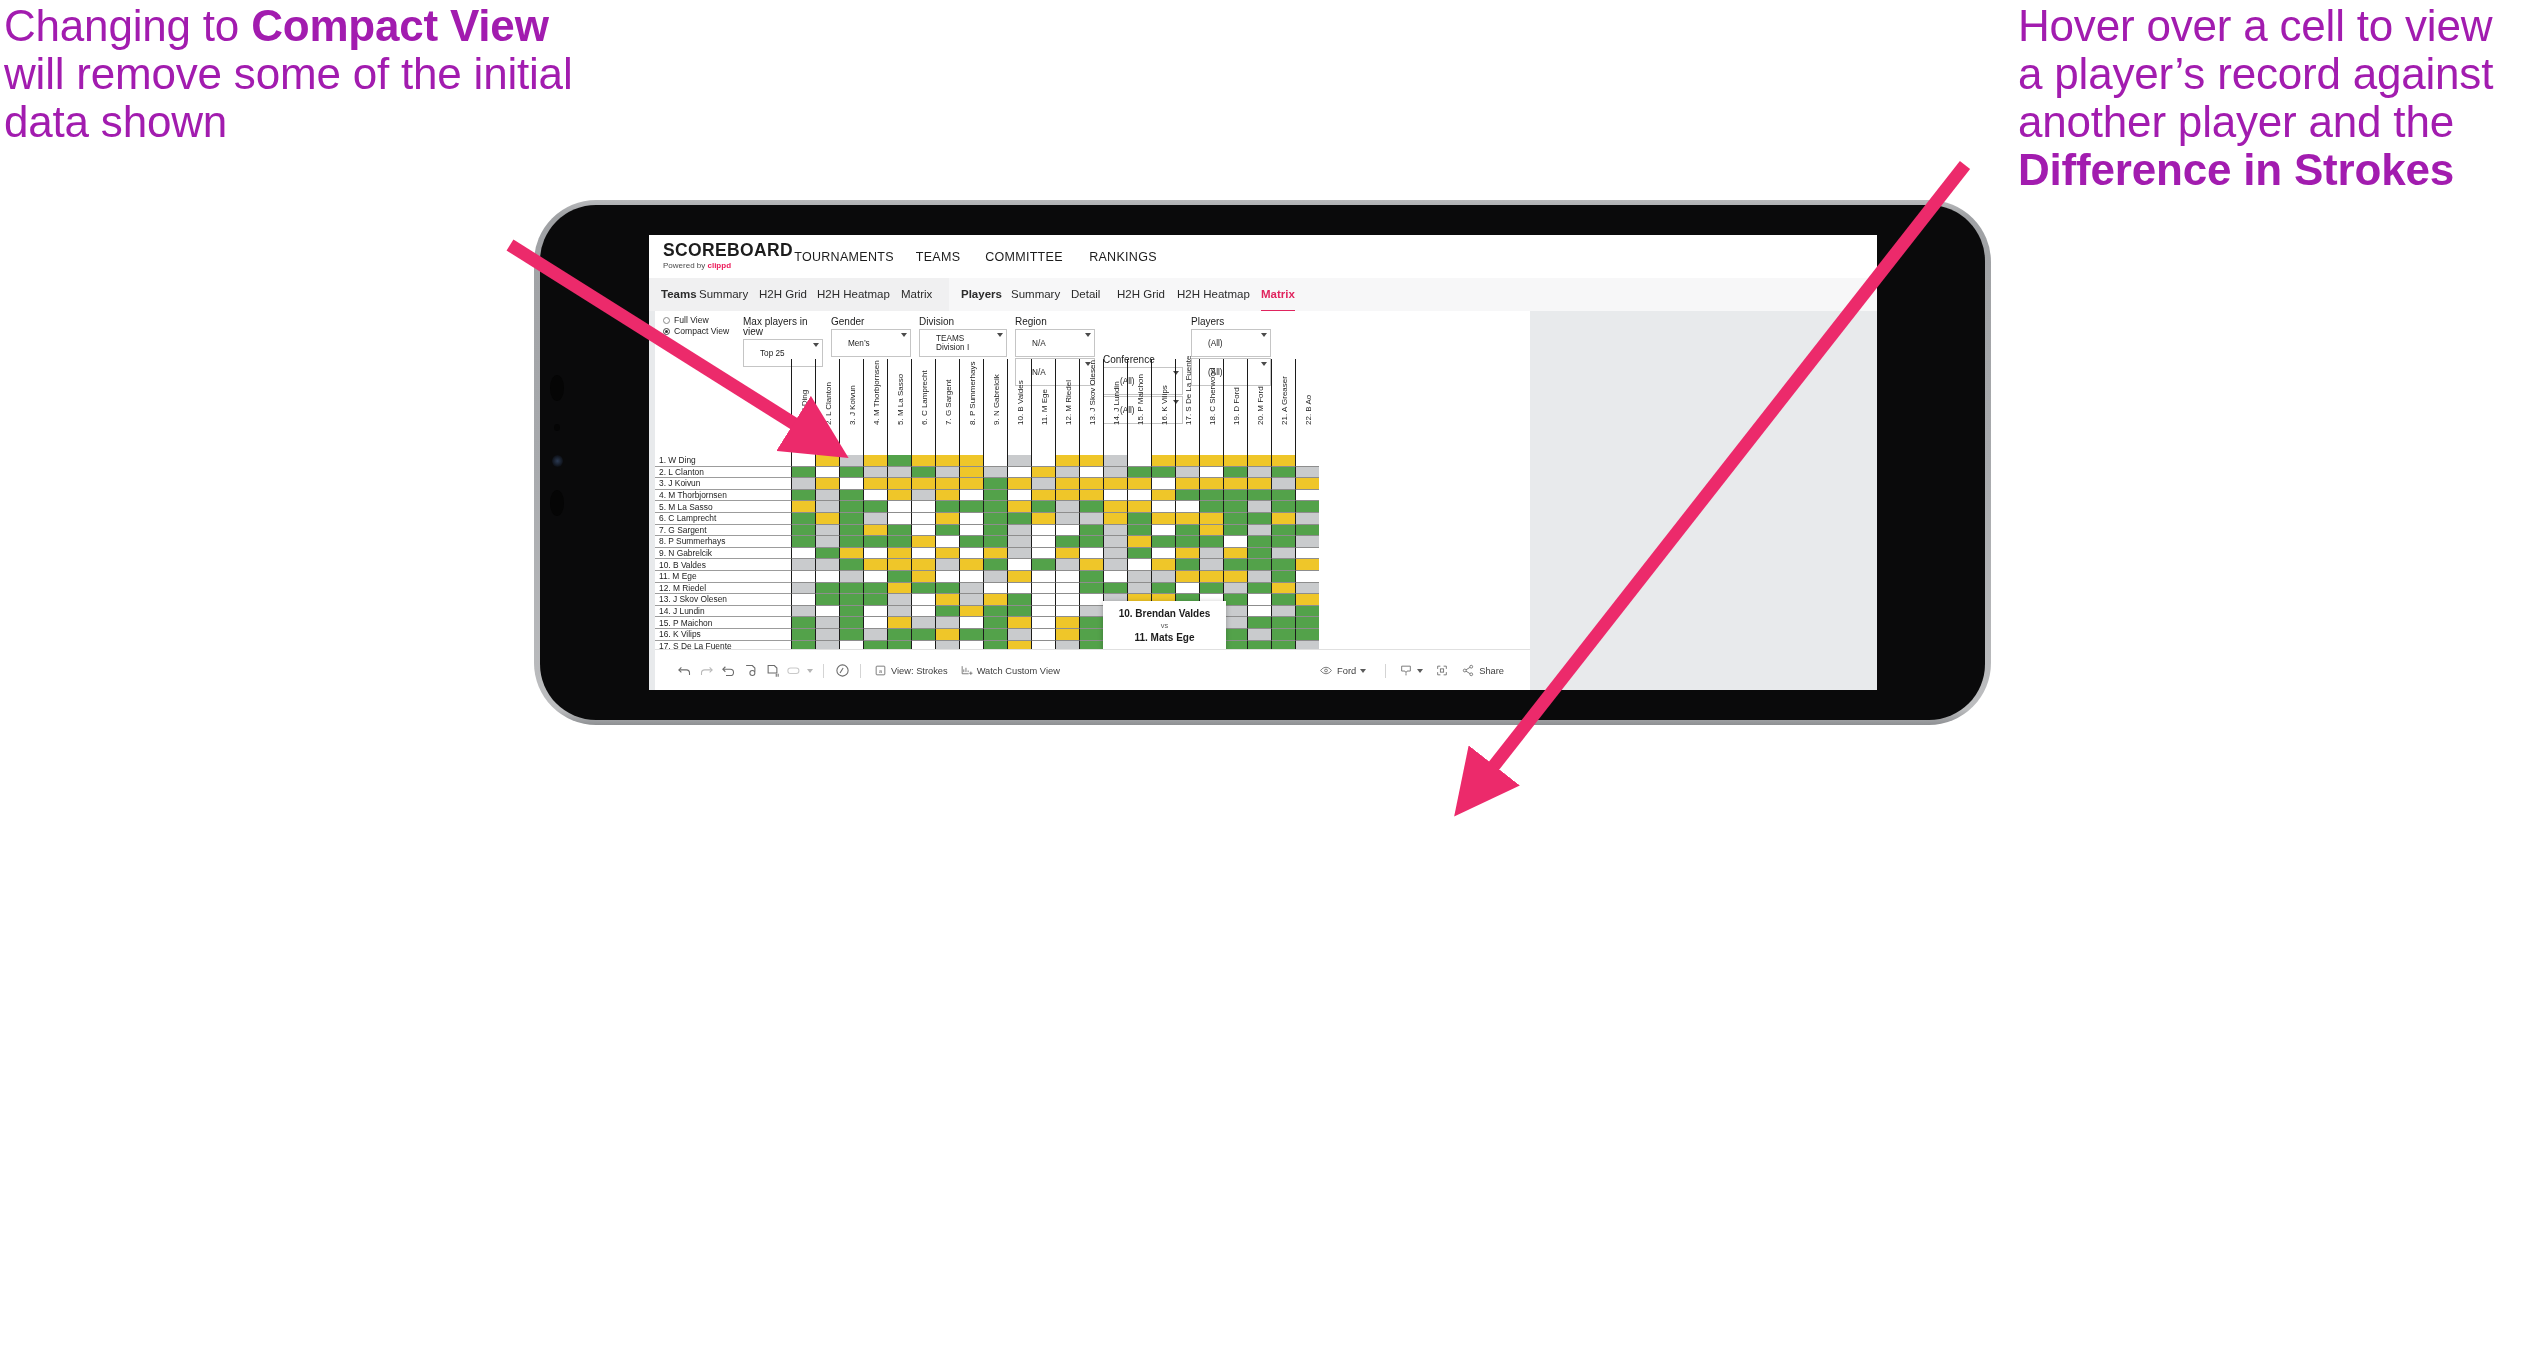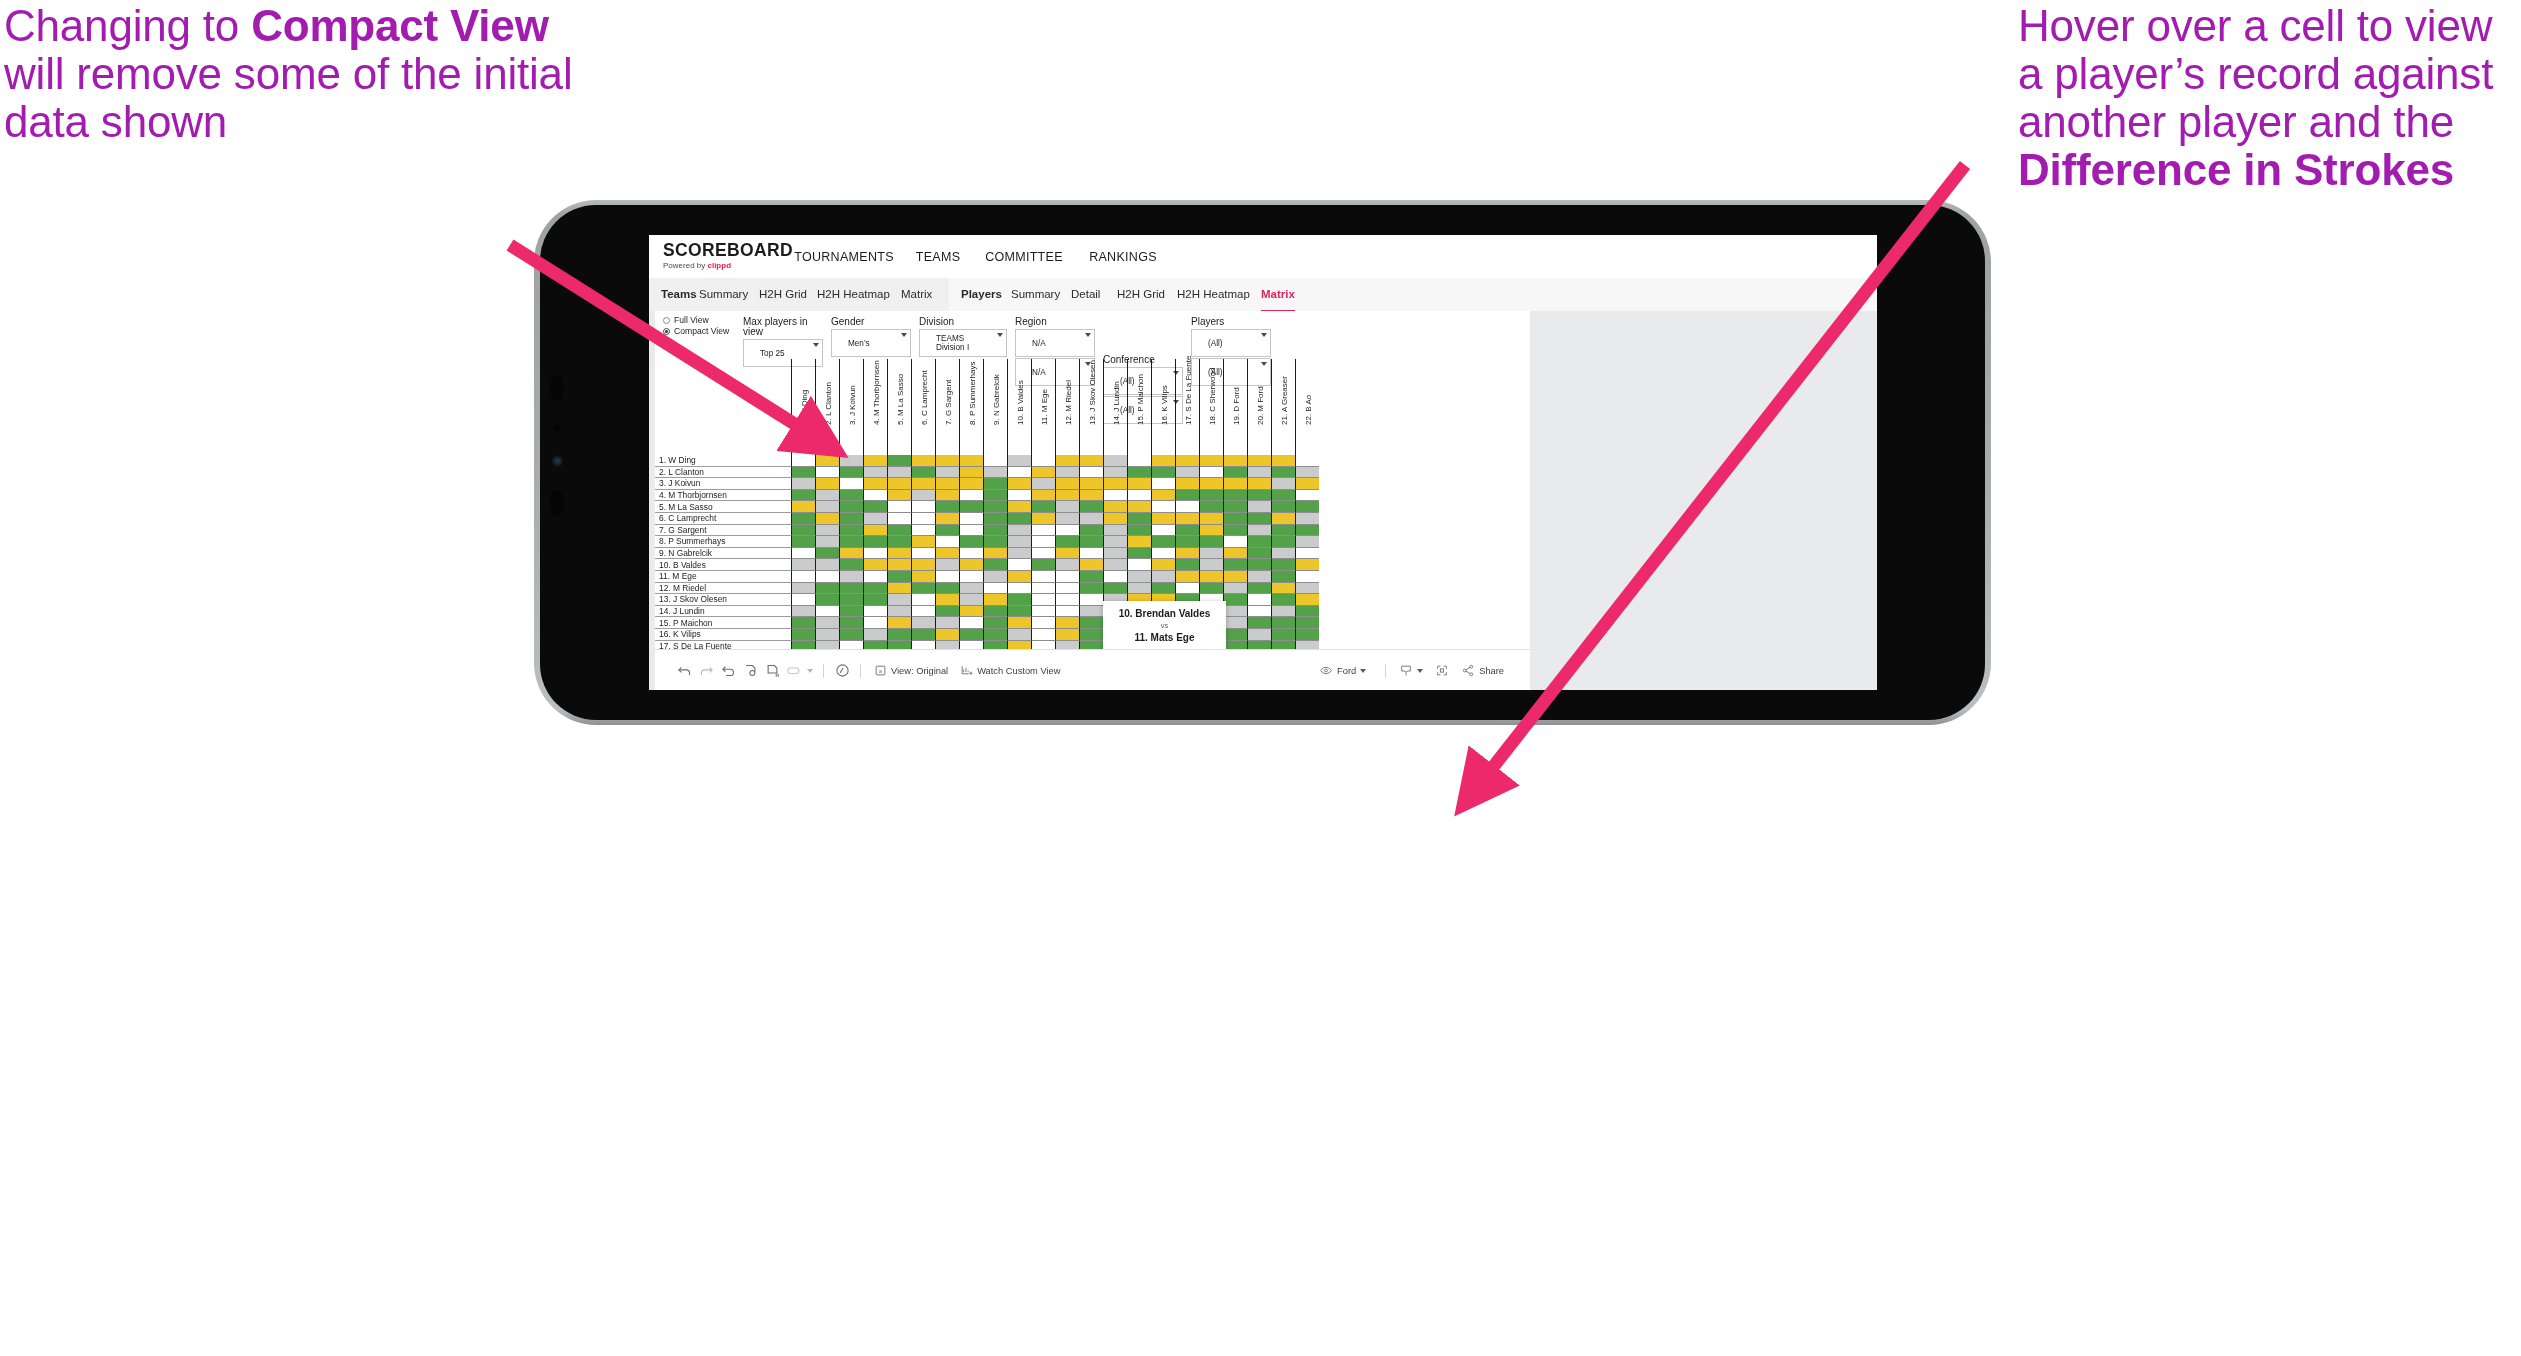--- a/index.html
+++ b/index.html
@@ -408,21 +408,21 @@
               <circle cx="12" cy="12" r="9"></circle>
               <path d="M8 16 L13 8"></path>
             </svg>
         </div>
         <div class="tb-sep"></div>
         <div class="tb-item" style="margin-left:6px;">
           <svg width="13" height="13" viewBox="0 0 24 24" fill="none" stroke="#6b6b6b" stroke-width="1.6">
               <rect x="4" y="4" width="16" height="16" rx="1.5"></rect>
               <text x="12" y="16" font-size="10" fill="#6b6b6b" stroke="none" text-anchor="middle" font-family="Liberation Sans">a</text>
             </svg>
-          <span>View: Original</span>
+          <span>View: Strokes</span>
         </div>
         <div class="tb-item">
           <svg width="13" height="13" viewBox="0 0 24 24" fill="none" stroke="#6b6b6b" stroke-width="1.6">
               <path d="M4 4 v14 h12"></path>
               <path d="M7 15 v-5 M11 15 v-8 M15 15 v-3"></path>
               <path d="M17 17 h6 M20 14 v6"></path>
             </svg>
           <span>Watch Custom View</span>
         </div>
         <div style="flex:1"></div>

